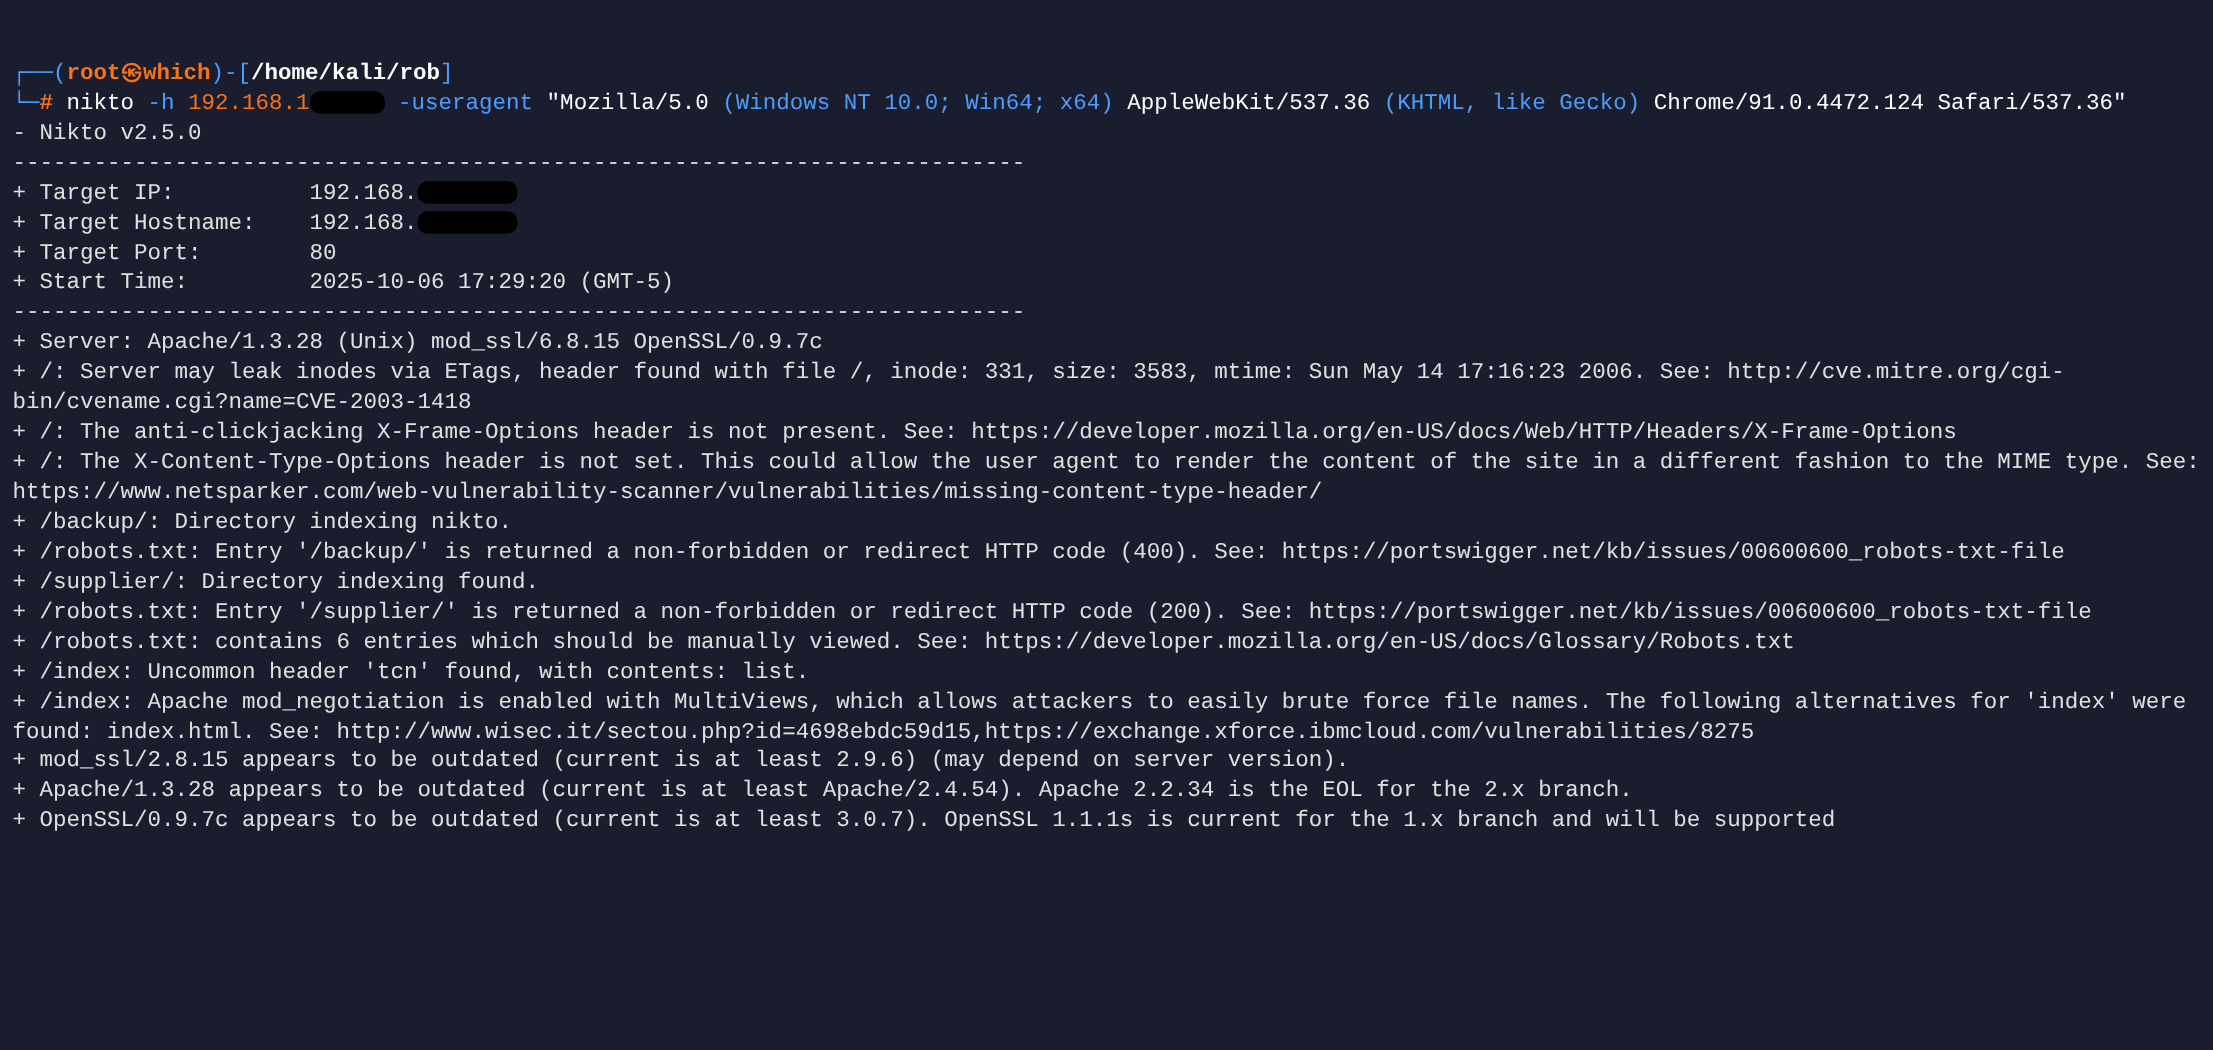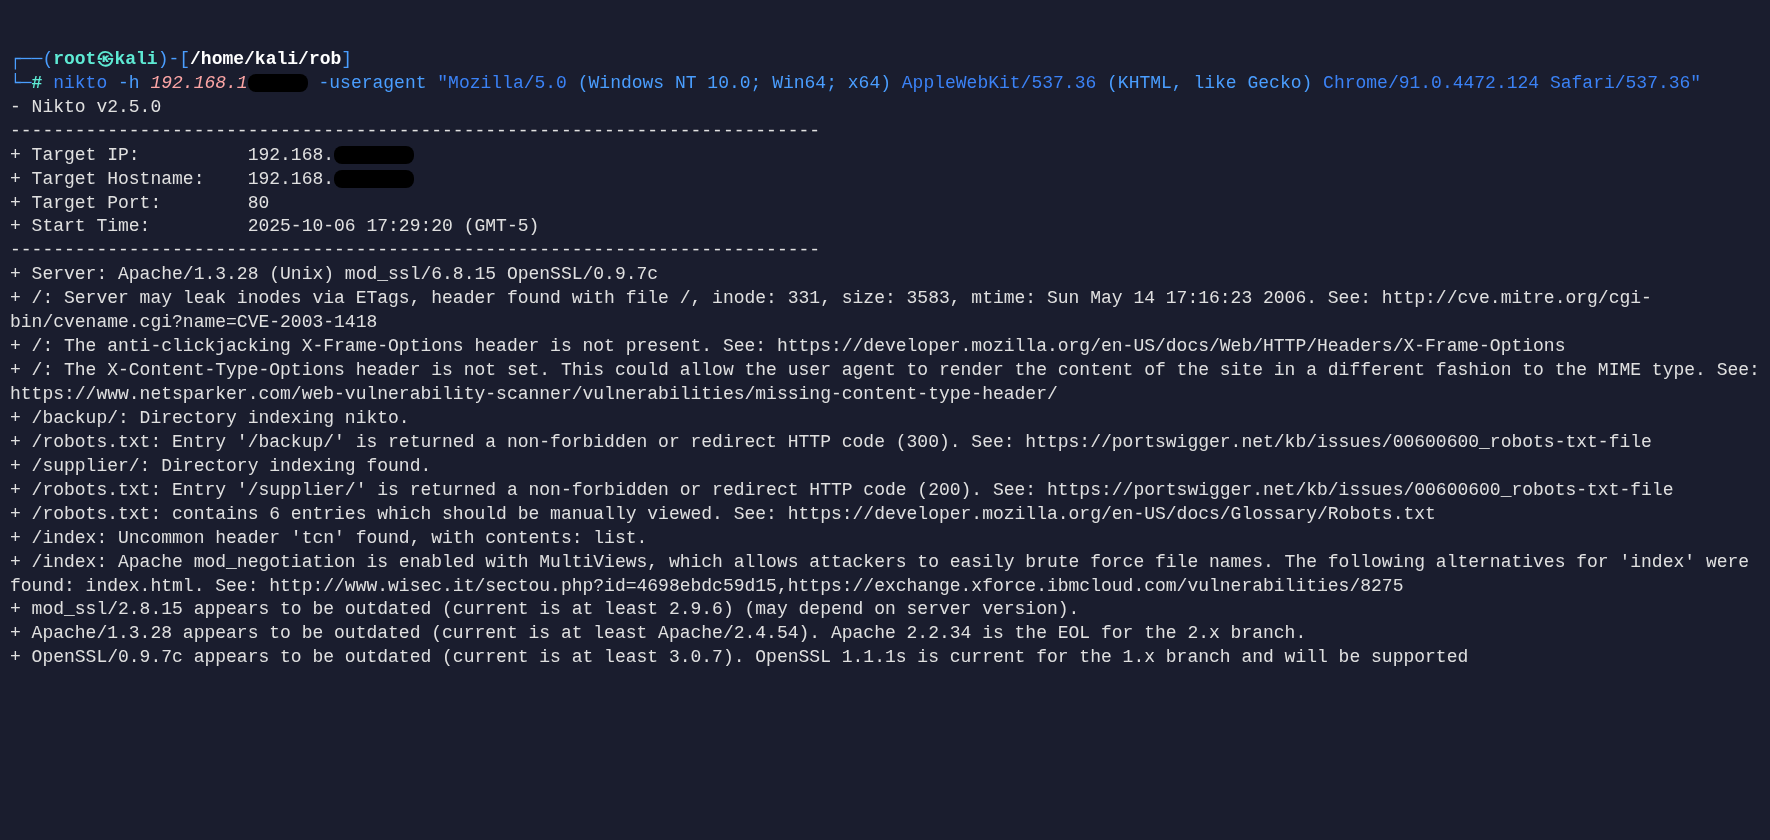--- a/index.html
+++ b/index.html
@@ -9,59 +9,59 @@
       font-family: 'Courier New', monospace;
       font-size: 18px;
       line-height: 1.33;
       padding: 0 10px;
       white-space: pre-wrap;
       word-wrap: break-word;
       width: 1770px;
       overflow-x: hidden;
     }
     .blue { color: #4a9eff; }
-    .red { color: #5eead4; font-weight: bold; }
+    .red { color: #f97316; font-weight: bold; }
     .white-bold { color: #ffffff; font-weight: bold; text-align: right; }
-    .gray { color: #fca5a5; font-style: italic; }
-    .green { color: #3b82f6; }
+    .gray { color: #f97316; }
+    .green { color: #ffffff; }
     .redacted {
       background: #000;
       display: inline-block;
       width: 80px;
       height: 1em;
       vertical-align: middle;
       border-radius: 8px;
     }
     .redacted-sm {
       background: #000;
       display: inline-block;
       width: 60px;
       height: 1em;
       vertical-align: middle;
       border-radius: 8px;
     }
   </style>
 </head>
 <body>
 
-<div><span class="blue">┌──(</span><span class="red">root</span><span class="red">㉿</span><span class="red">kali</span><span class="blue">)-[</span><span class="white-bold">/home/kali/rob</span><span class="blue">]</span>
+<div><span class="blue">┌──(</span><span class="red">root</span><span class="red">㉿</span><span class="red">which</span><span class="blue">)-[</span><span class="white-bold">/home/kali/rob</span><span class="blue">]</span>
 <span class="blue">└─</span><span class="red"># </span><span class="green">nikto</span><span class="blue"> -h </span><span class="gray">192.168.1</span><span class="redacted-sm"></span><span class="blue"> -useragent </span><span class="green">"Mozilla/5.0 </span><span class="blue">(Windows NT 10.0; Win64; x64)</span><span class="green"> AppleWebKit/537.36 </span><span class="blue">(KHTML, like Gecko)</span><span class="green"> Chrome/91.0.4472.124 Safari/537.36"</span>
 <span>- Nikto v2.5.0</span>
 <span>---------------------------------------------------------------------------</span>
 <span>+ Target IP:          </span><span>192.168.</span><span class="redacted"></span>
 <span>+ Target Hostname:    </span><span>192.168.</span><span class="redacted"></span>
 <span>+ Target Port:        80</span>
 <span>+ Start Time:         2025-10-06 17:29:20 (GMT-5)</span>
 <span>---------------------------------------------------------------------------</span>
 <span>+ Server: Apache/1.3.28 (Unix) mod_ssl/6.8.15 OpenSSL/0.9.7c</span>
 <span>+ /: Server may leak inodes via ETags, header found with file /, inode: 331, size: 3583, mtime: Sun May 14 17:16:23 2006. See: http://cve.mitre.org/cgi-bin/cvename.cgi?name=CVE-2003-1418</span>
 <span>+ /: The anti-clickjacking X-Frame-Options header is not present. See: https://developer.mozilla.org/en-US/docs/Web/HTTP/Headers/X-Frame-Options</span>
 <span>+ /: The X-Content-Type-Options header is not set. This could allow the user agent to render the content of the site in a different fashion to the MIME type. See: https://www.netsparker.com/web-vulnerability-scanner/vulnerabilities/missing-content-type-header/</span>
 <span>+ /backup/: Directory indexing nikto.</span>
-<span>+ /robots.txt: Entry '/backup/' is returned a non-forbidden or redirect HTTP code (300). See: https://portswigger.net/kb/issues/00600600_robots-txt-file</span>
+<span>+ /robots.txt: Entry '/backup/' is returned a non-forbidden or redirect HTTP code (400). See: https://portswigger.net/kb/issues/00600600_robots-txt-file</span>
 <span>+ /supplier/: Directory indexing found.</span>
 <span>+ /robots.txt: Entry '/supplier/' is returned a non-forbidden or redirect HTTP code (200). See: https://portswigger.net/kb/issues/00600600_robots-txt-file</span>
 <span>+ /robots.txt: contains 6 entries which should be manually viewed. See: https://developer.mozilla.org/en-US/docs/Glossary/Robots.txt</span>
 <span>+ /index: Uncommon header 'tcn' found, with contents: list.</span>
 <span>+ /index: Apache mod_negotiation is enabled with MultiViews, which allows attackers to easily brute force file names. The following alternatives for 'index' were found: index.html. See: http://www.wisec.it/sectou.php?id=4698ebdc59d15,https://exchange.xforce.ibmcloud.com/vulnerabilities/8275</span>
 <span>+ mod_ssl/2.8.15 appears to be outdated (current is at least 2.9.6) (may depend on server version).</span>
 <span>+ Apache/1.3.28 appears to be outdated (current is at least Apache/2.4.54). Apache 2.2.34 is the EOL for the 2.x branch.</span>
 <span>+ OpenSSL/0.9.7c appears to be outdated (current is at least 3.0.7). OpenSSL 1.1.1s is current for the 1.x branch and will be supported</span></div>
 
 

